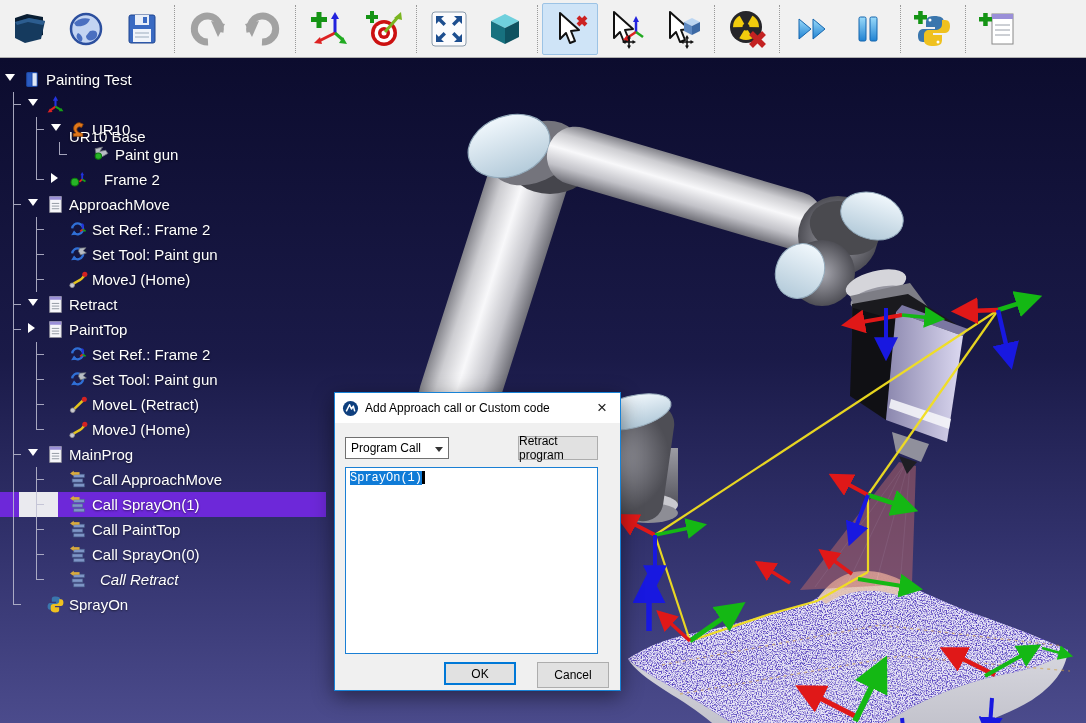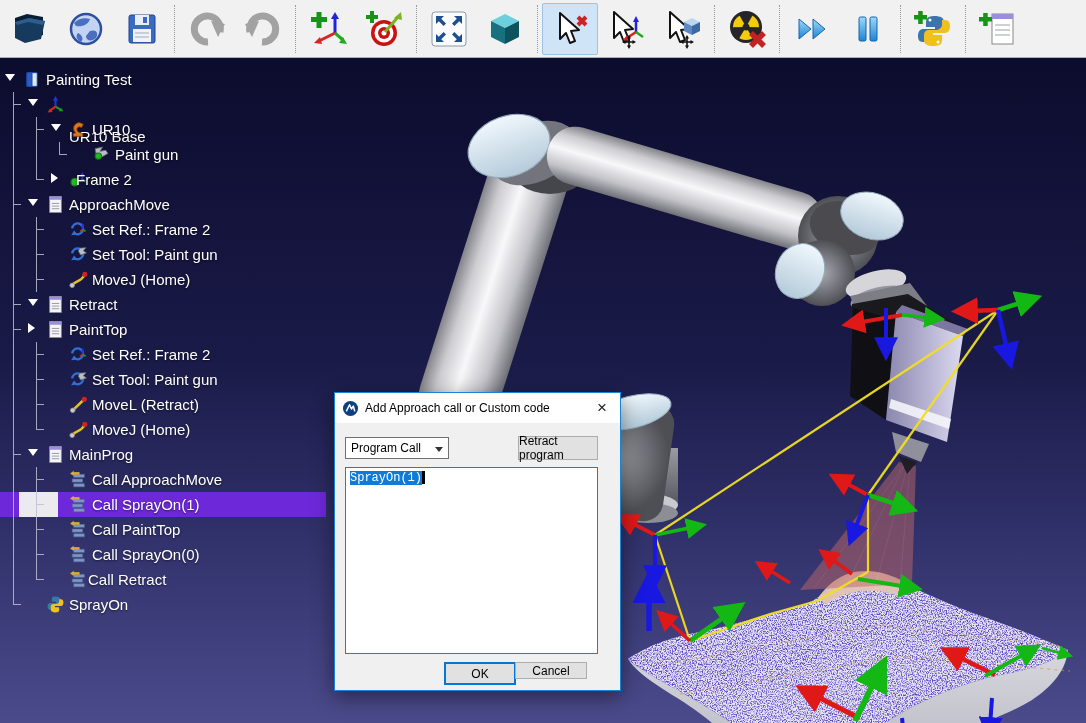--- a/index.html
+++ b/index.html
@@ -56,21 +56,21 @@
          justify-content:center; font-size:12px; }
   .btn-selectprog { position:absolute; left:183px; top:43px; width:80px; height:24px; }
   .codearea { position:absolute; left:10px; top:74px; width:253px; height:187px;
               background:#fff; border:1px solid #1a7fd4; padding:3px 4px;
               font-family:"Liberation Mono", monospace; font-size:12px; line-height:15px; }
   .codearea .sel { background:#0f7bd7; color:#fff; }
   .codearea .caret { display:inline-block; width:3px; height:13px; background:#000;
                      vertical-align:middle; }
   .btn-ok { position:absolute; left:109px; top:269px; width:72px; height:23px;
             border:1px solid #0078d7; box-shadow:inset 0 0 0 1px #0078d7; }
-  .btn-cancel { position:absolute; left:180px; top:269px; width:72px; height:17px; }
+  .btn-cancel { position:absolute; left:202px; top:269px; width:72px; height:26px; }
 </style>
 </head>
 <body>
 
 <svg width="0" height="0" style="position:absolute">
   <defs>
     <linearGradient id="gBlue" x1="0" y1="0" x2="0" y2="1">
       <stop offset="0" stop-color="#9bdbfa"></stop>
         <stop offset="1" stop-color="#1f82d2"></stop>
     </linearGradient>
@@ -320,21 +320,21 @@
         <span class="t-arrow right" style="left: 51px;"></span>
         <span class="t-icon" style="left: 69px;">
           <svg viewBox="0 0 18 18">
             <circle cx="5.5" cy="11.5" r="3.6" fill="#27b427" stroke="#0d7a0d"></circle>
             <line x1="12.5" y1="9" x2="12.5" y2="3.8" stroke="#2233dd" stroke-width="1.7"></line>
             <path d="M12.5 2 L10.8 5 L14.2 5 Z" fill="#2233dd"></path>
             <line x1="12.5" y1="9" x2="9.8" y2="11.2" stroke="#dd2222" stroke-width="1.7"></line>
             <line x1="12.5" y1="9" x2="15.6" y2="11" stroke="#17a017" stroke-width="1.7"></line>
           </svg>
         </span>
-        <span class="t-label" style="left: 76px;">Frame 2</span>
+        <span class="t-label" style="left: 104px;">Frame 2</span>
       </div>
       <div class="trow">
         <span class="guide-v" style="left: 13px; top: 0px; height: 25px;"></span>
         <span class="guide-t" style="left: 14px; width: 7px;"></span>
         <span class="t-arrow down" style="left: 28px;"></span>
         <span class="t-icon" style="left: 46px;">
           <svg viewBox="0 0 18 18">
             <rect x="3.5" y="1.5" width="11" height="15" fill="#f6f6fa" stroke="#8f8f9a" stroke-width=".8"></rect>
             <rect x="3.5" y="1.5" width="11" height="3" fill="#9a8fd8"></rect>
             <g stroke="#9aa0aa" stroke-width="1">
@@ -571,21 +571,21 @@
           <svg viewBox="0 0 18 18">
             <g fill="#7e95c6" stroke="#4d648f" stroke-width=".6">
               <rect x="4.5" y="4" width="10" height="3"></rect>
               <rect x="3" y="8.5" width="10" height="3"></rect>
               <rect x="4.5" y="13" width="10" height="3"></rect>
             </g>
             <path d="M3.5 2 L10 2 L10 4.5 L3.5 4.5 Z" fill="#d8aa3c"></path>
             <path d="M1 3.2 L4.5 .8 L4.5 5.8 Z" fill="#d8aa3c"></path>
           </svg>
         </span>
-        <span class="t-label" style="left: 88px;">Call Retract</span>
+        <span class="t-label" style="left: 100px; font-style: italic;">Call Retract</span>
       </div>
       <div class="trow">
         <span class="guide-v" style="left: 13px; top: 0px; height: 13px;"></span>
         <span class="guide-t" style="left: 14px; width: 7px;"></span>
         <span class="t-icon" style="left: 46px;">
           <svg viewBox="0 0 18 18">
             <path d="M9 1.5 C5.5 1.5 5.5 3 5.5 4.5 L5.5 6.5 L9.5 6.5 L9.5 7.5 L4 7.5 C2 7.5 1.5 9.5 1.5 11 C1.5 12.5 2 14 4 14 L5.5 14 L5.5 12 C5.5 10 7 9.5 8.5 9.5 L11 9.5 C12.5 9.5 13.5 8.5 13.5 7 L13.5 4.5 C13.5 2.5 12 1.5 9 1.5 Z" fill="#3a76ad"></path>
             <path d="M9 16.5 C12.5 16.5 12.5 15 12.5 13.5 L12.5 11.5 L8.5 11.5 L8.5 10.5 L14 10.5 C16 10.5 16.5 8.5 16.5 7 C16.5 5.5 16 4 14 4 L12.5 4 L12.5 6 C12.5 8 11 8.5 9.5 8.5 L7 8.5 C5.5 8.5 4.5 9.5 4.5 11 L4.5 13.5 C4.5 15.5 6 16.5 9 16.5 Z" fill="#efc11f"></path>
           </svg>
         </span>

